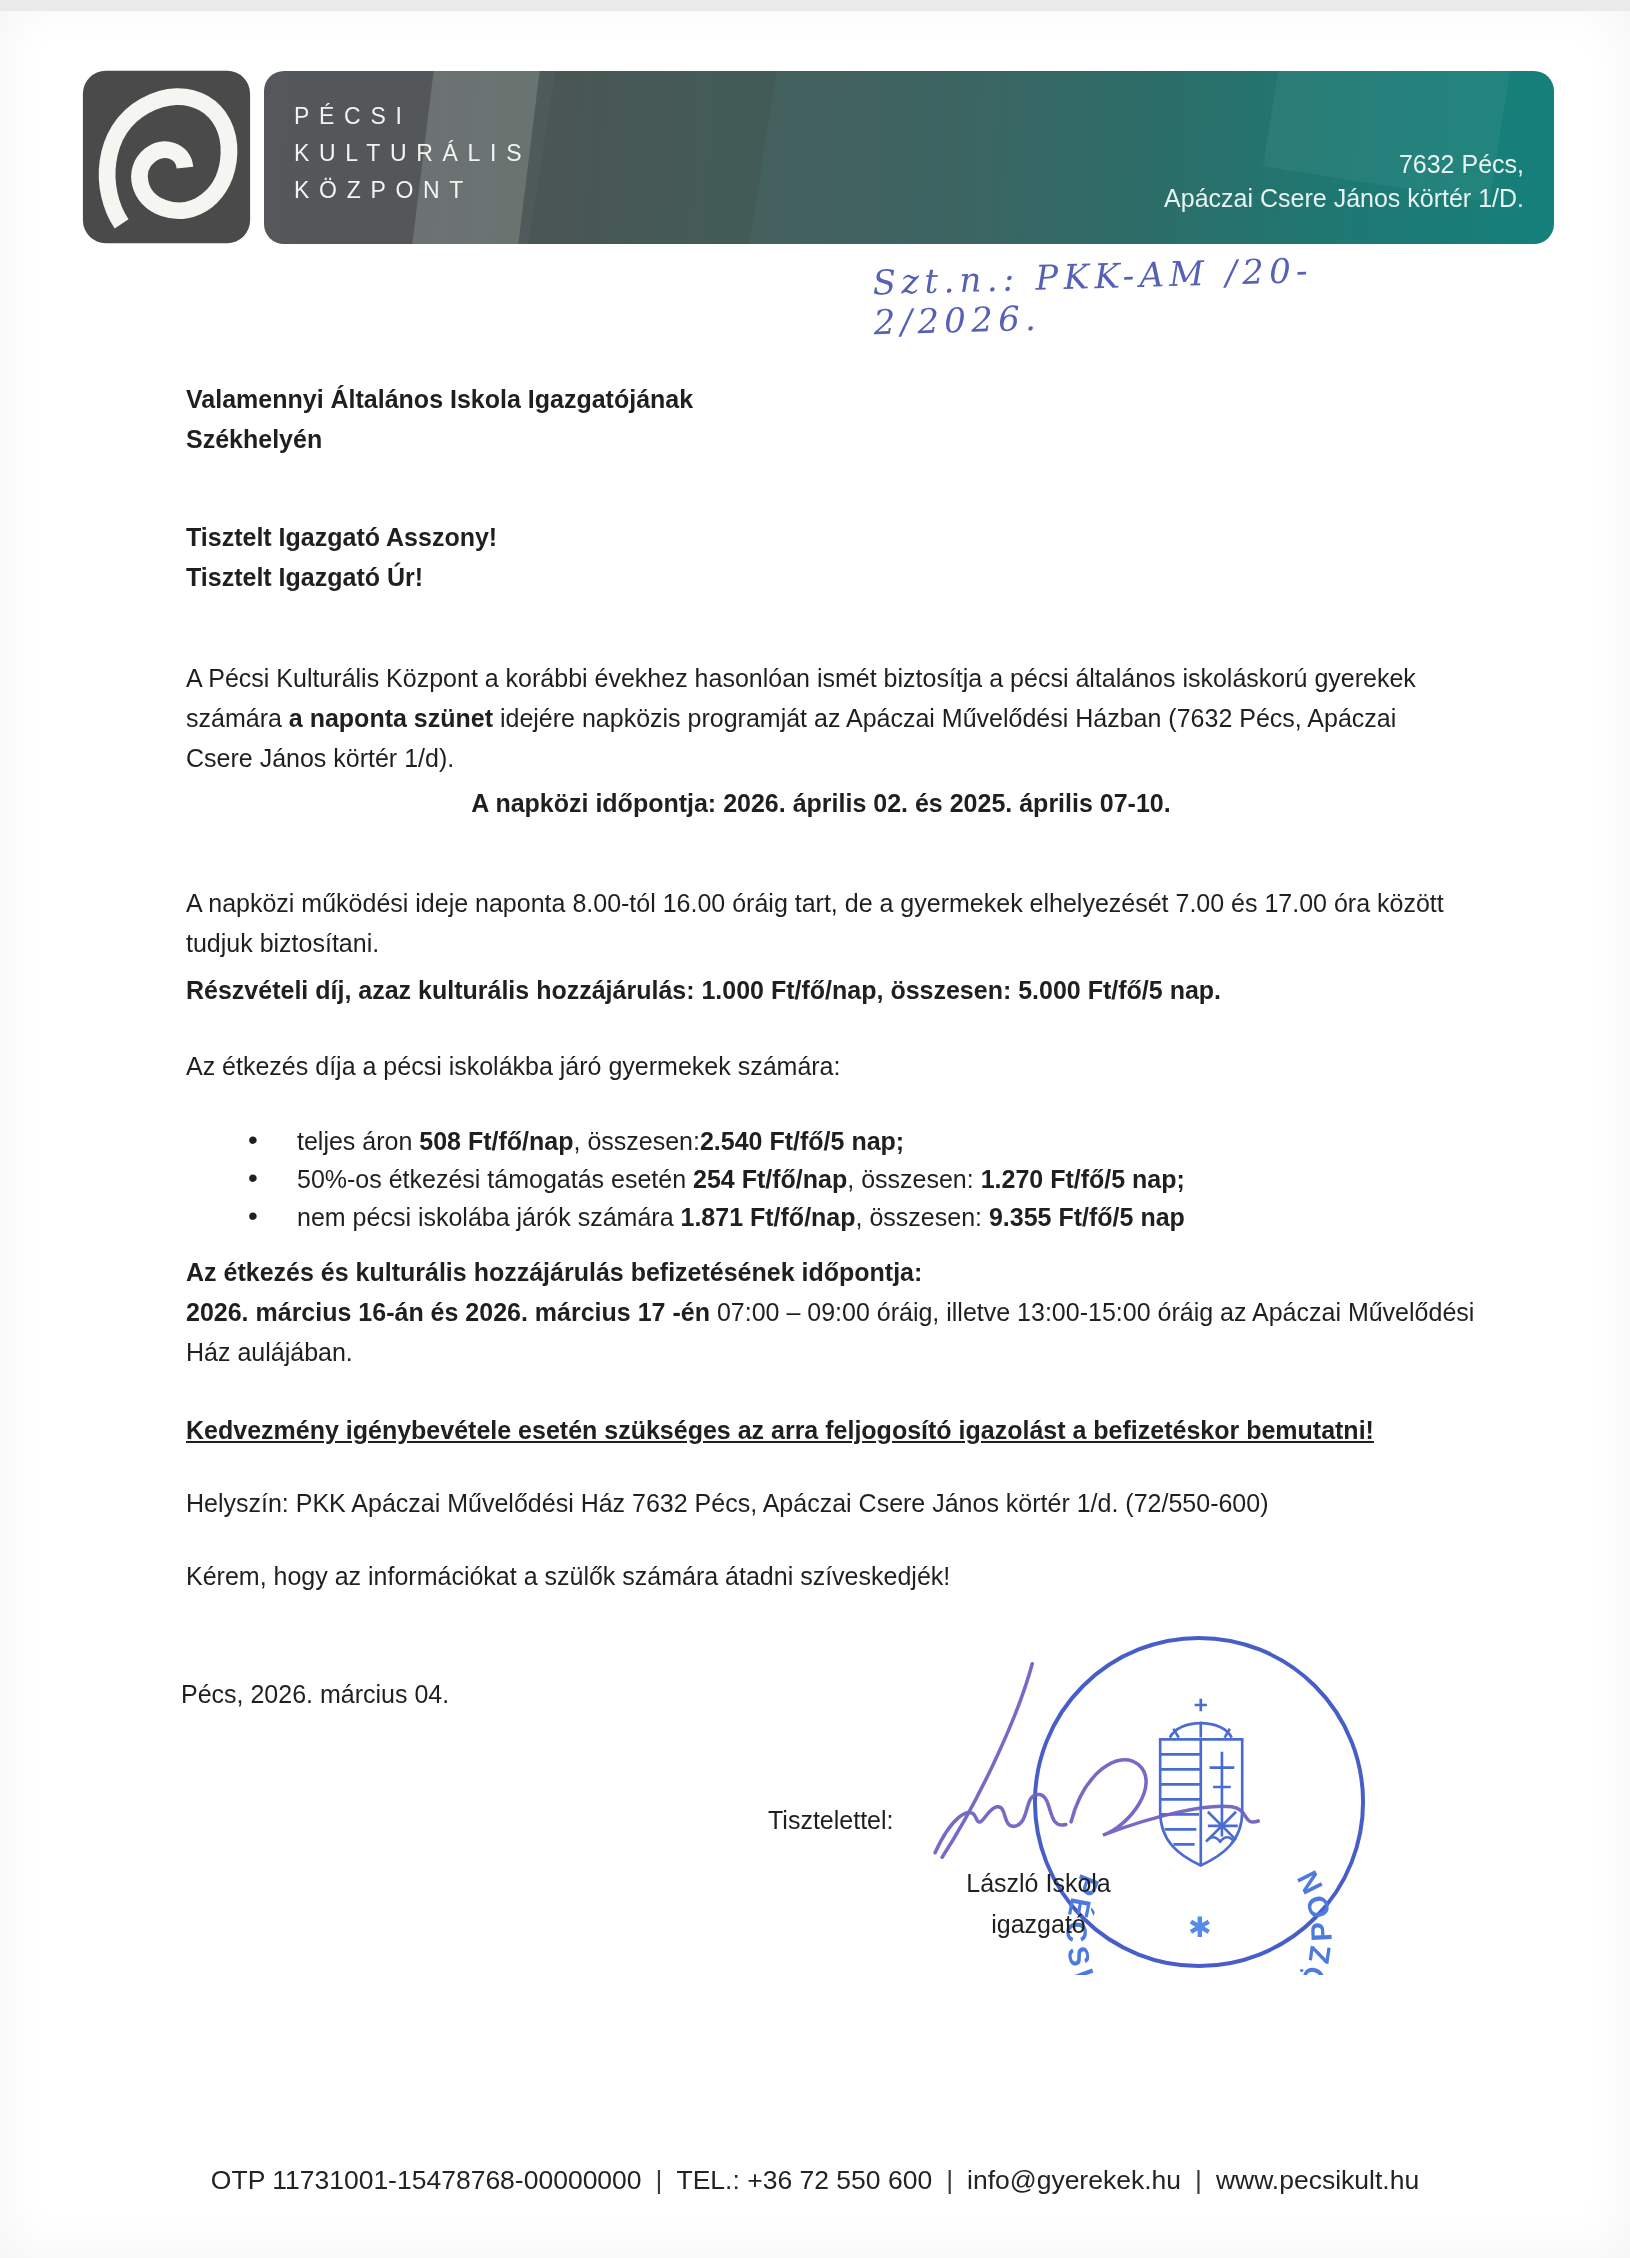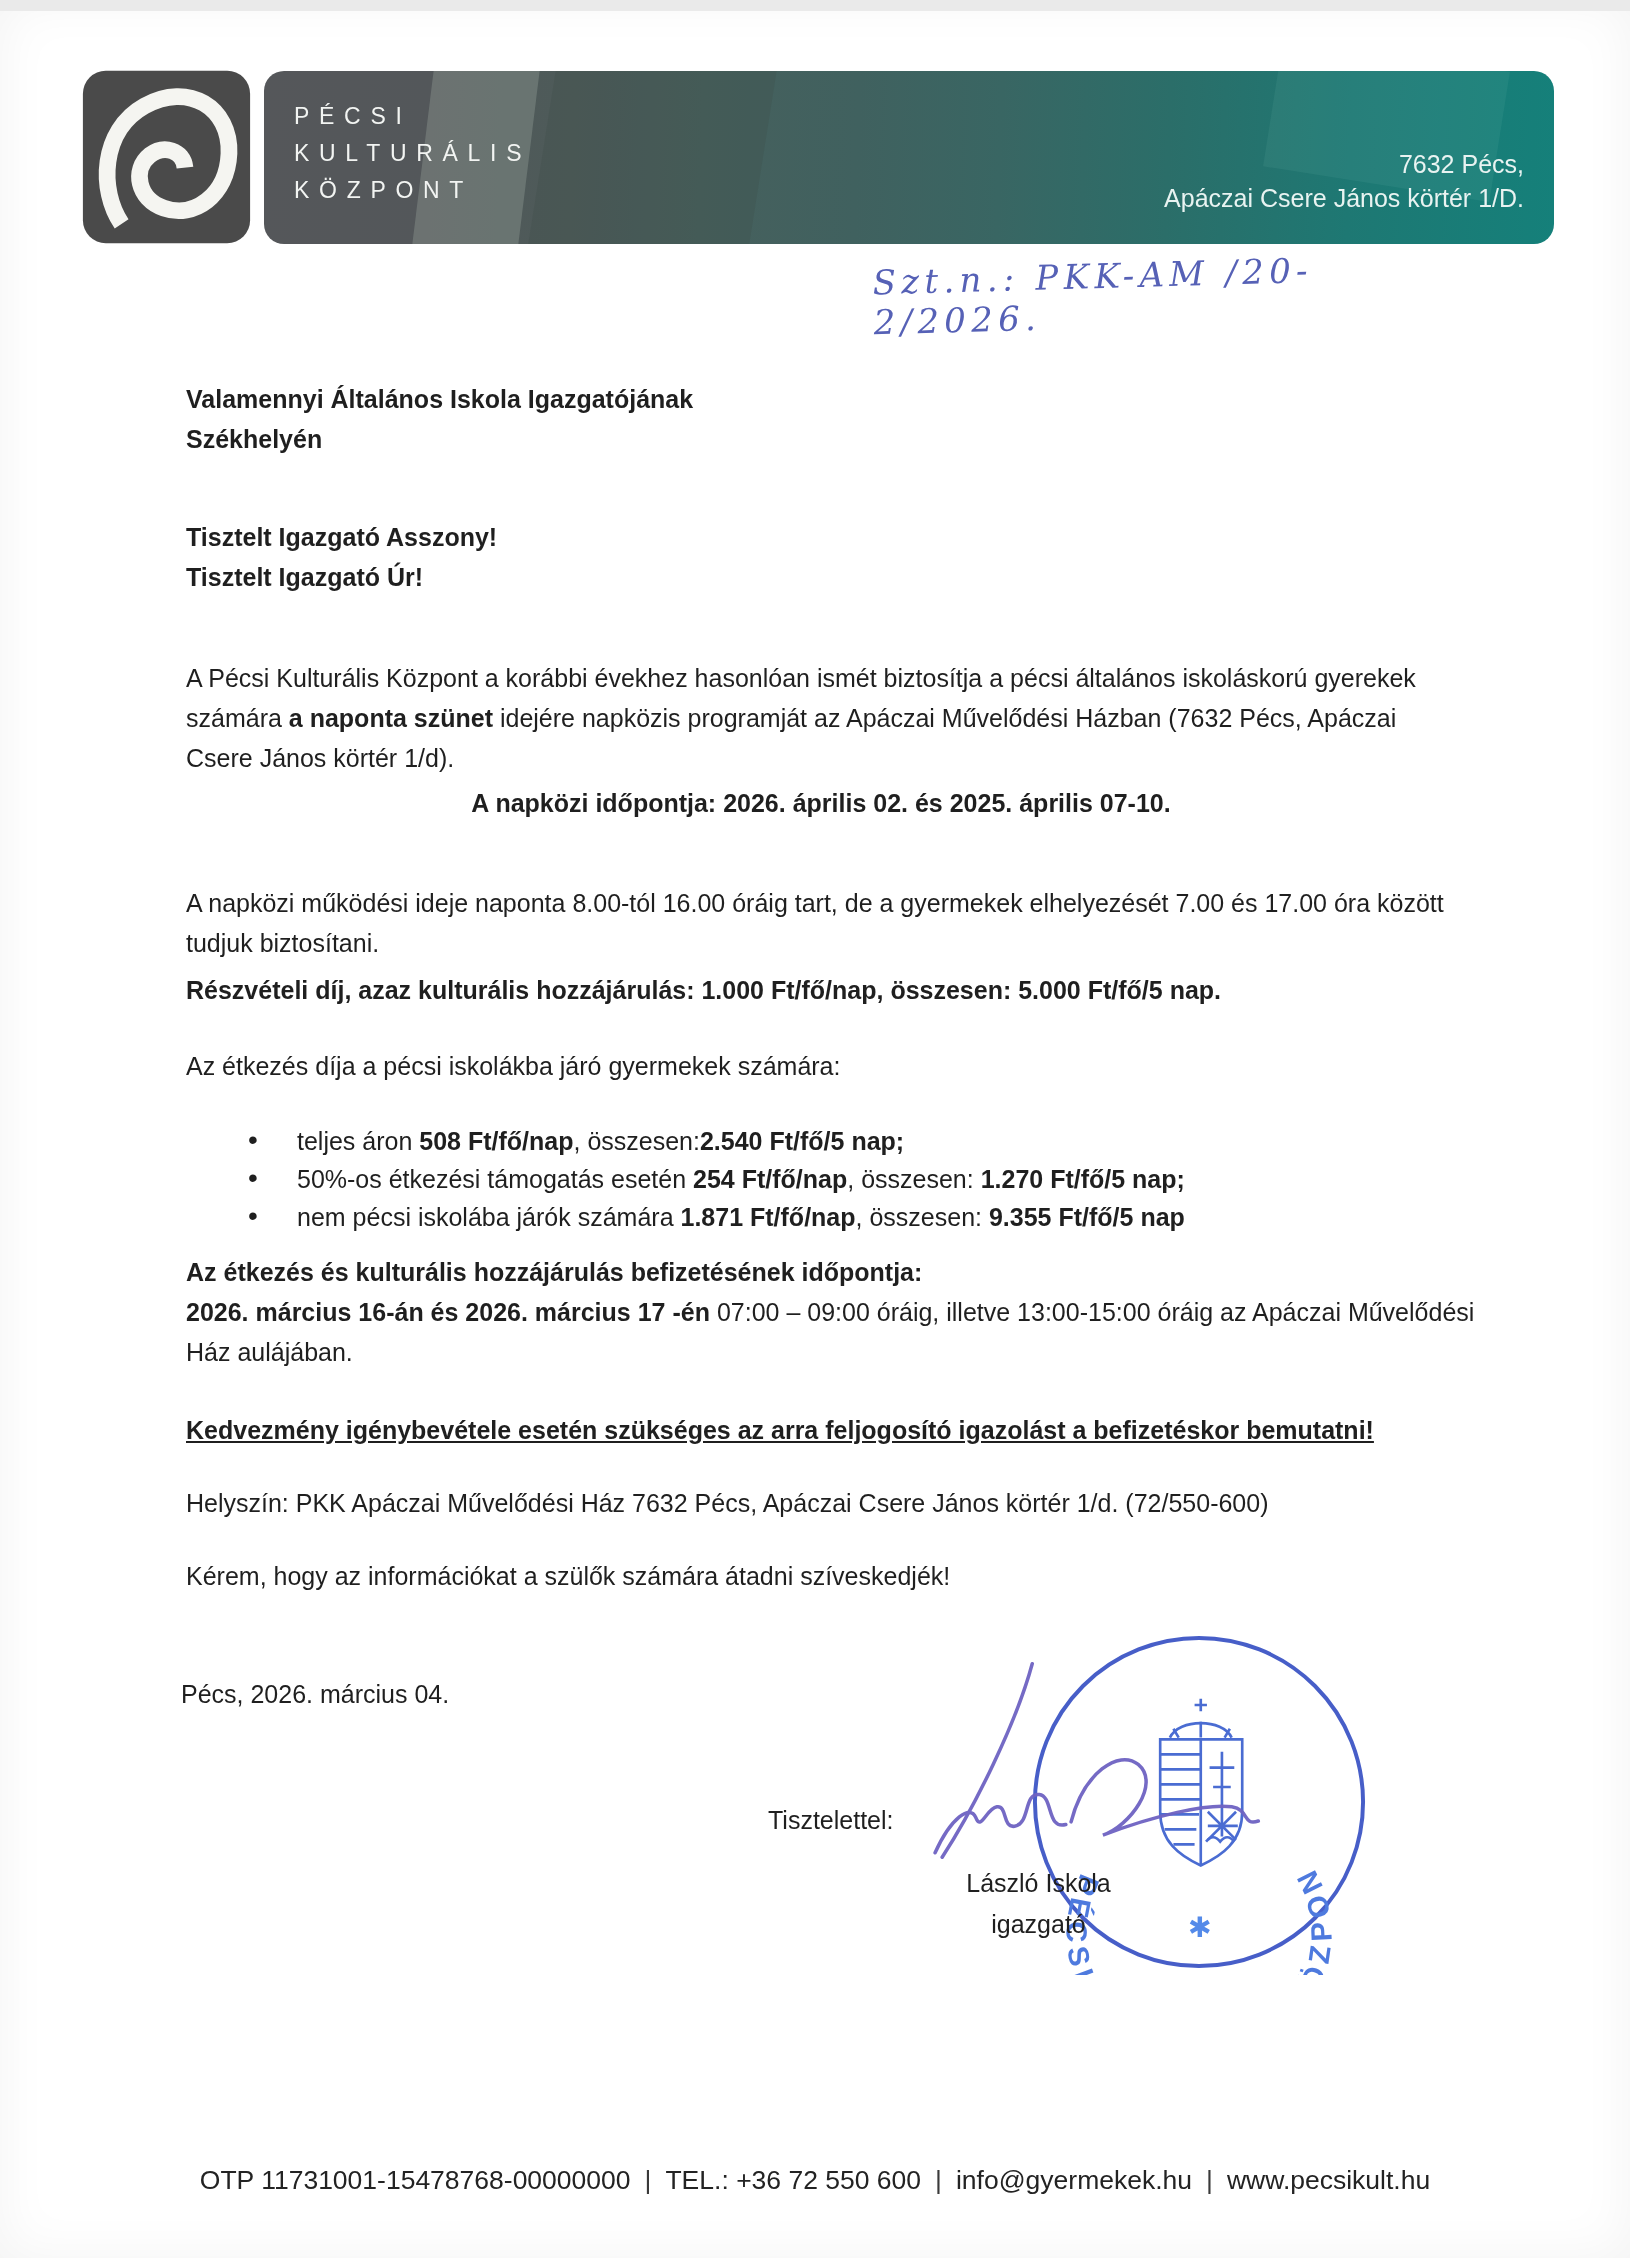--- a/index.html
+++ b/index.html
@@ -146,16 +146,16 @@
       <path d="M 196 207 C 210 152, 250 124, 272 142 C 298 164, 262 212, 232 222 C 290 200, 350 186, 378 190 C 398 193, 390 212, 408 206"></path>
     </g>
   </svg>
 
   <div class="blk" id="signer">
     <div>László Iskola</div>
     <div>igazgató</div>
   </div>
 
   <div id="footer">
-    <span>OTP 11731001-15478768-00000000</span><span class="sep">|</span><span>TEL.: +36 72 550 600</span><span class="sep">|</span><span>info@gyermekek.hu</span><span class="sep">|</span><span>www.pecsikult.hu</span>
+    <span>OTP 11731001-15478768-00000000</span><span class="sep">|</span><span>TEL.: +36 72 550 600</span><span class="sep">|</span><span>info@gyerekek.hu</span><span class="sep">|</span><span>www.pecsikult.hu</span>
   </div>
 </div>
 
 
 </body></html>

